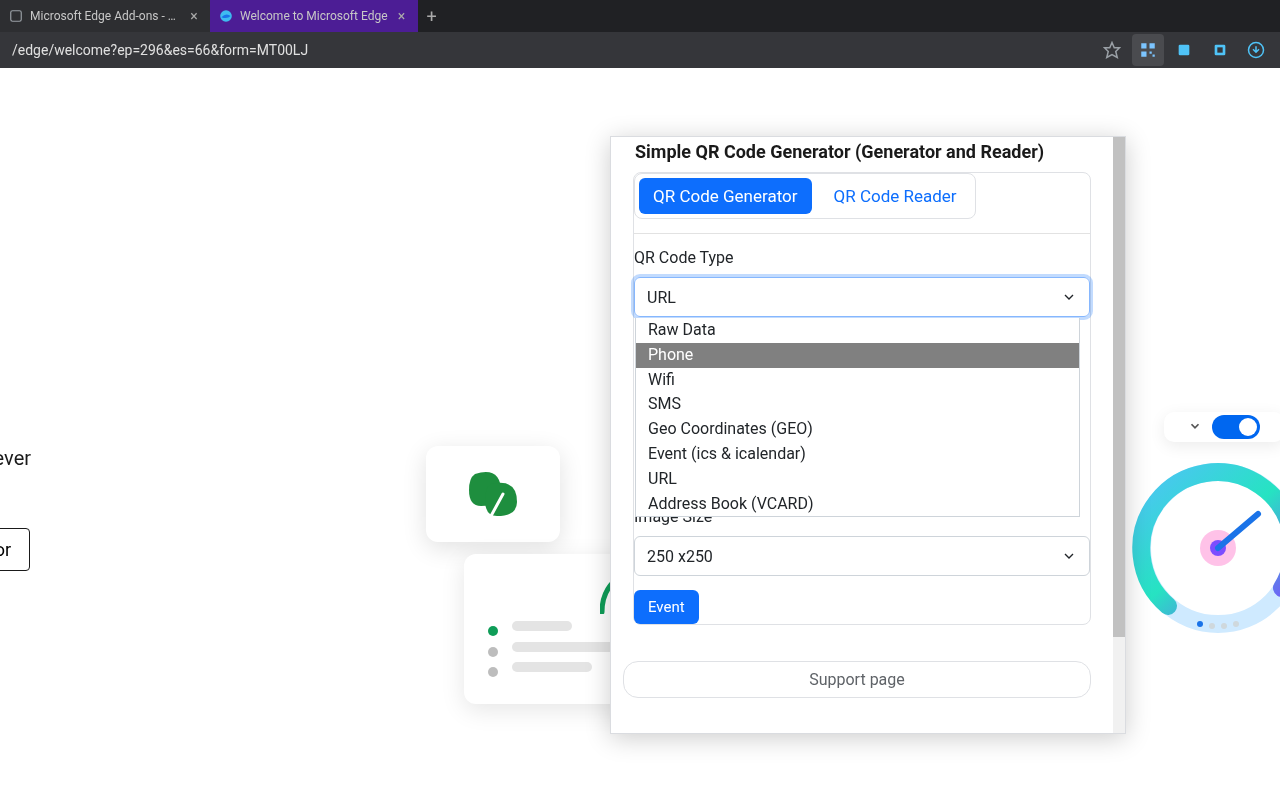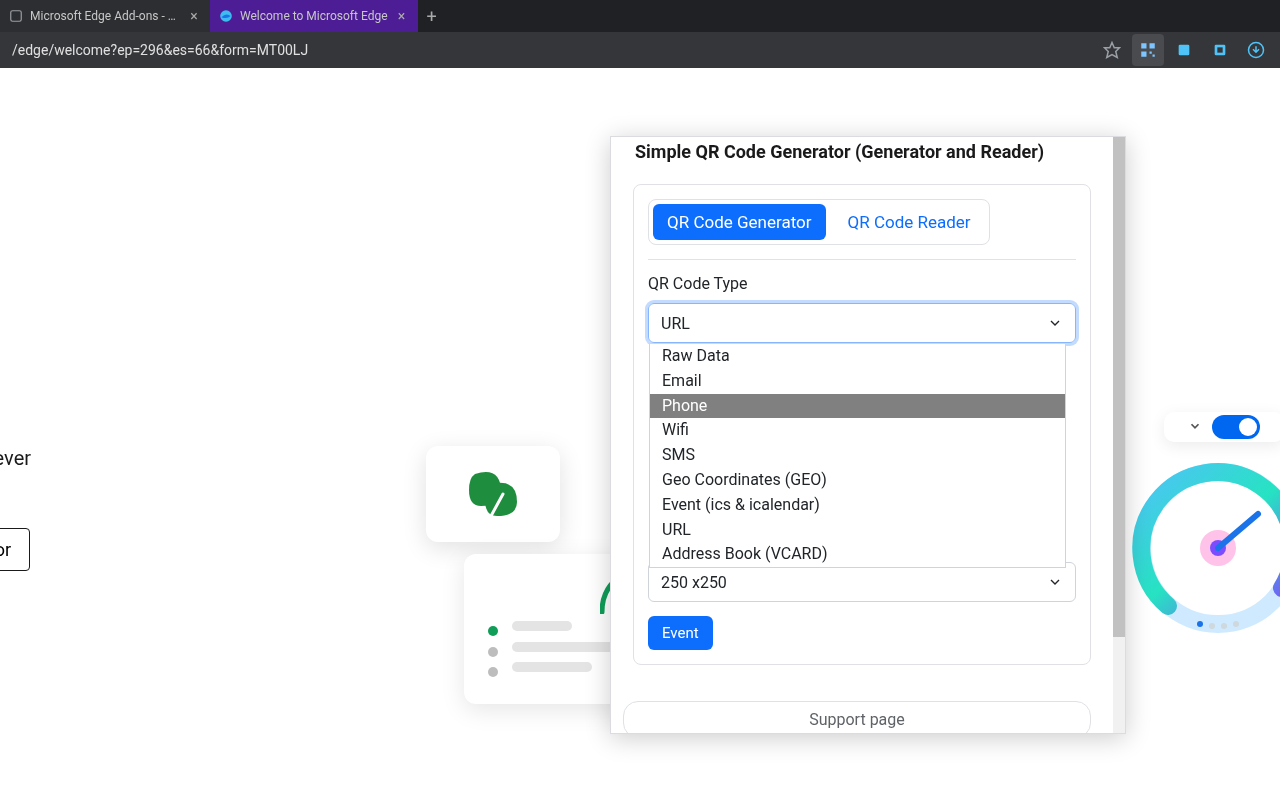--- a/index.html
+++ b/index.html
@@ -41,21 +41,21 @@
 
 .gauge-card { position: absolute; left: 1128px; top: 390px; width: 180px; height: 180px; }
 .gauge-svg { width: 100%; height: 100%; }
 
 
 .ext-popup { position: absolute; left: 610px; top: 68px; width: 516px; height: 598px; background: #fff; border: 1px solid #dadce0; box-shadow: 0 4px 24px rgba(0,0,0,0.2); display: flex; }
 .ext-body { flex: 1; padding: 0 0 0 0; overflow: hidden; }
 .ext-scroll { width: 12px; background: #f1f1f1; position: relative; }
 .ext-scroll-thumb { position: absolute; top: 0; left: 0; right: 0; height: 500px; background: #c1c1c1; border-radius: 0; }
 .ext-title { font-size: 18px; font-weight: 700; color: #1a1a1a; padding: 4px 24px 10px 24px; }
-.ext-panel { margin: 12px 22px; border: 1px solid #dfe1e5; border-radius: 8px; padding: 14px; }
+.ext-panel { margin: 0 22px; border: 1px solid #dfe1e5; border-radius: 8px; }
 .ext-tabs { border: 1px solid #dfe1e5; border-radius: 8px; display: flex; overflow: hidden; width: fit-content; }
 .ext-tab { padding: 12px 18px; font-size: 17px; cursor: pointer; }
 .ext-tab.active { background: #0d6efd; color: #fff; border-radius: 6px; margin: 4px; padding: 8px 14px; }
 .ext-tab.inactive { color: #0d6efd; padding: 12px 18px; }
 .ext-hr { height: 1px; background: #e2e2e2; margin: 14px 0; }
 .field-label { font-size: 16px; color: #212529; margin-bottom: 10px; }
 .select-box { border: 1px solid #ced4da; border-radius: 6px; height: 40px; display: flex; align-items: center; justify-content: space-between; padding: 0 12px; font-size: 16px; color: #212529; cursor: pointer; position: relative; }
 .select-box.focused { box-shadow: 0 0 0 3px rgba(13,110,253,0.25); border-color: #86b7fe; }
 .dropdown-list { position: absolute; top: 40px; left: 0; right: 9px; background: #fff; border: 1px solid #ced4da; border-top: none; z-index: 10; max-height: 300px; overflow: auto; }
 .dd-item { padding: 2px 12px; font-size: 16px; color: #212529; cursor: pointer; line-height: 1.3; }
@@ -197,21 +197,20 @@
         <div class="ext-hr"></div>
 
         <div class="field-label">QR Code Type</div>
         <div class="select-box focused">
           <span>URL</span>
           <svg class="chev-svg" width="16" height="16" viewBox="0 0 24 24" fill="none" stroke="#212529" stroke-width="2">
               <polyline points="6 9 12 15 18 9"></polyline>
             </svg>
           <div class="dropdown-list" id="dd-list">
               <div class="dd-item">Raw Data</div>
-              <div class="dd-item">Email</div>
               <div class="dd-item highlight">Phone</div>
               <div class="dd-item">Wifi</div>
               <div class="dd-item">SMS</div>
               <div class="dd-item">Geo Coordinates (GEO)</div>
               <div class="dd-item">Event (ics &amp; icalendar)</div>
               <div class="dd-item">URL</div>
               <div class="dd-item">Address Book (VCARD)</div>
             </div>
         </div>
 

